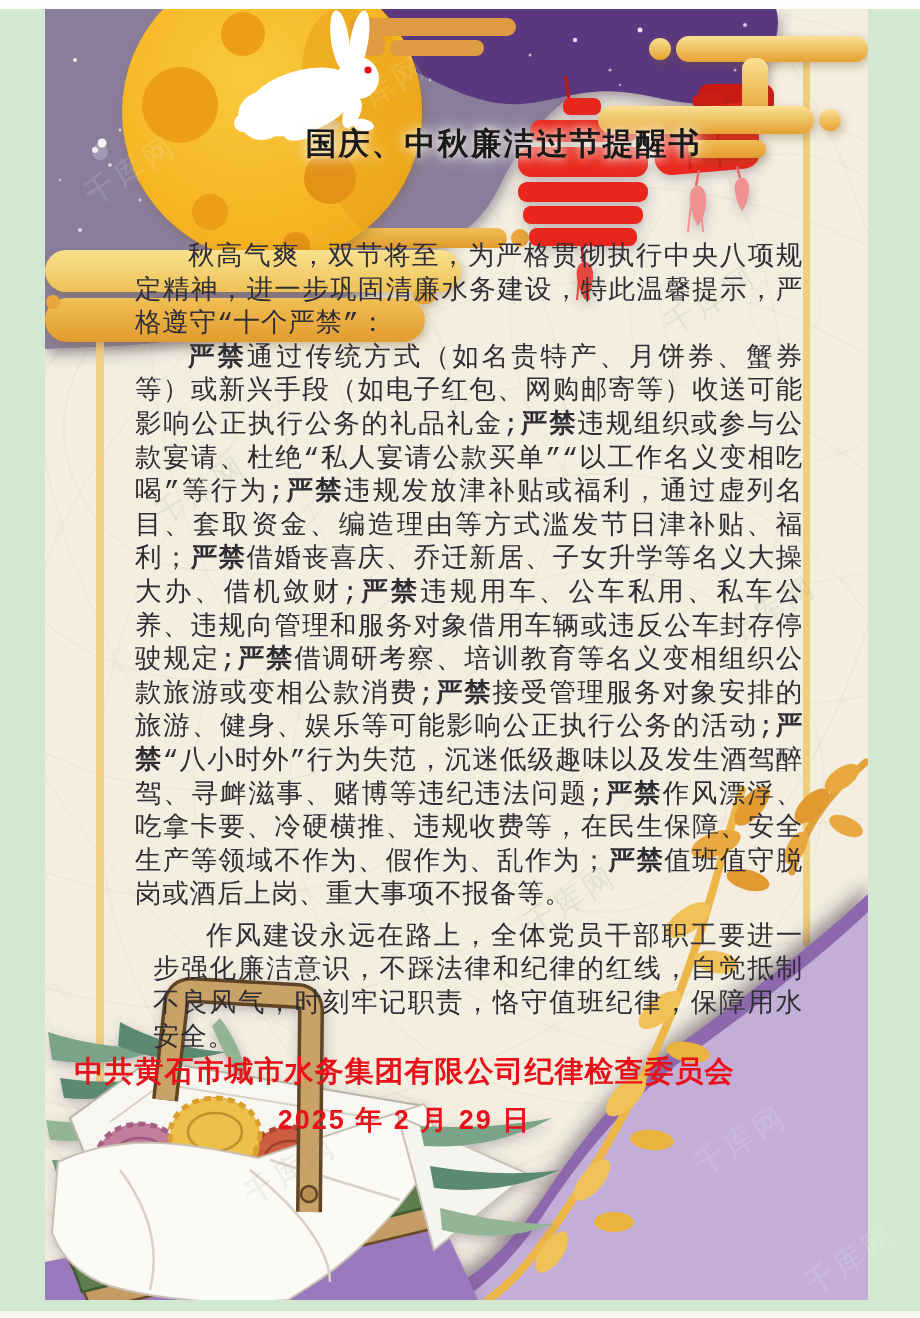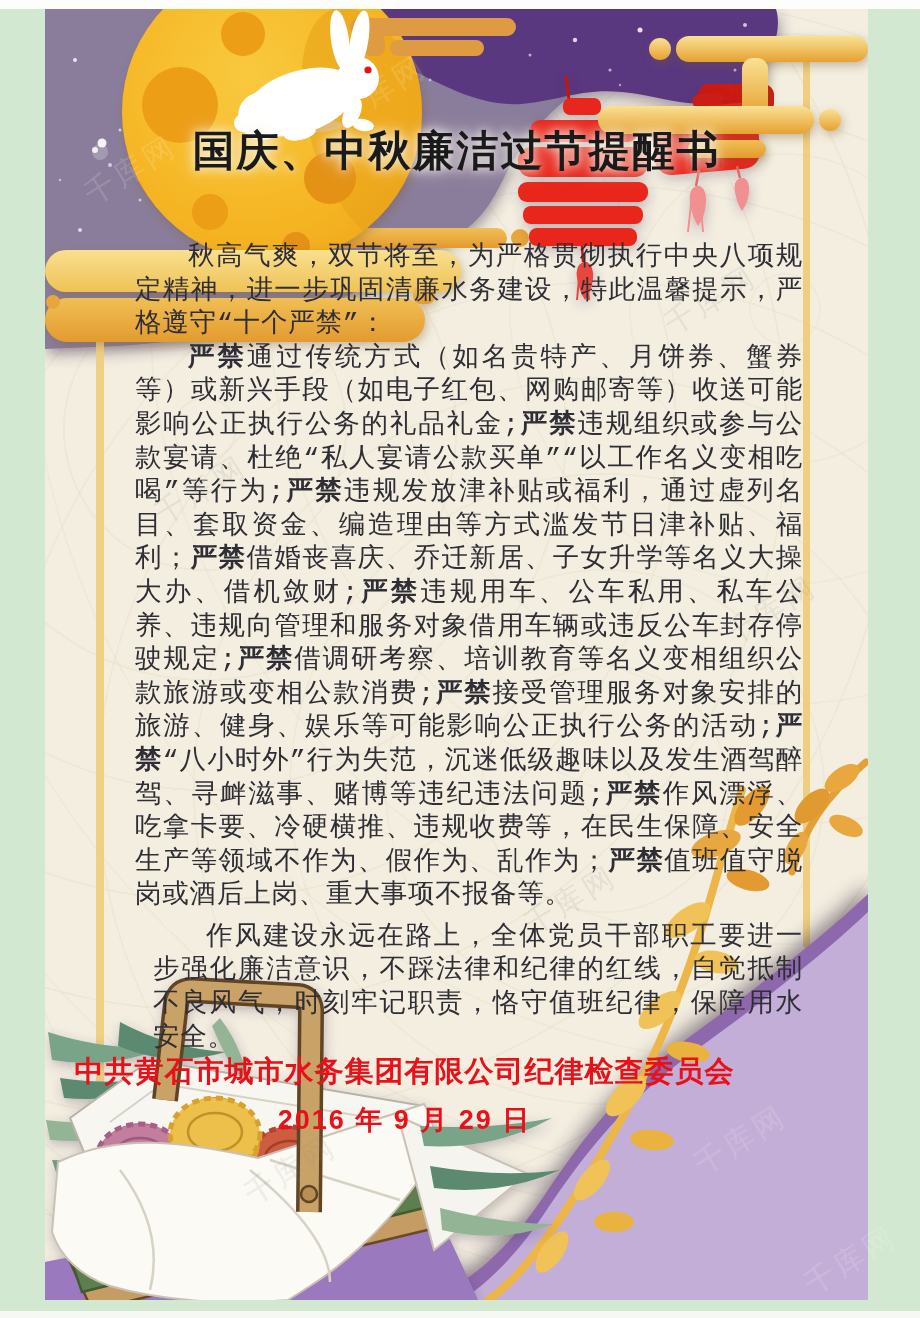--- a/index.html
+++ b/index.html
@@ -9,23 +9,23 @@
   .strip-top{position:absolute;left:0;top:0;width:920px;height:9px;background:#fdfdfc;}
   .strip-bottom{position:absolute;left:0;top:1311px;width:920px;height:7px;background:#f6f8f4;}
   .poster{position:absolute;left:45px;top:9px;width:823px;height:1291px;background:var(--paper-cream,#f3eee0);overflow:hidden;}
   .poster::before{content:"";position:absolute;inset:0;opacity:.5;
      background-image:
        repeating-radial-gradient(circle at 160px 420px, rgba(205,194,160,0) 0 30px, rgba(205,194,160,.30) 30px 32px, rgba(205,194,160,0) 32px 110px),
        repeating-radial-gradient(circle at 560px 780px, rgba(205,194,160,0) 0 26px, rgba(205,194,160,.26) 26px 28px, rgba(205,194,160,0) 28px 96px),
        repeating-radial-gradient(circle at 740px 300px, rgba(205,194,160,0) 0 34px, rgba(205,194,160,.22) 34px 36px, rgba(205,194,160,0) 36px 120px);}
   svg.artwork{position:absolute;left:0;top:0;pointer-events:none;}
   .title{position:absolute;left:45px;top:123px;width:823px;text-align:center;z-index:5;
-     font-size:42px;font-weight:900;color:#1a1a1a;letter-spacing:2px;
+     font-size:31px;font-weight:900;color:#1a1a1a;letter-spacing:2px;
      font-family:"Liberation Sans",sans-serif;
-     text-shadow:0 0 10px rgba(248,244,232,.95),0 0 18px rgba(248,244,232,.8);}
+     text-shadow:0 0 10px rgba(248,244,232,.95),0 0 18px rgba(248,244,232,.8);padding-left:47px;}
   .body-text{position:absolute;left:135px;top:241px;width:668px;z-index:5;
      font-family:Liberation Mono, monospace;
      font-size:26.5px;line-height:33.6px;color:var(--body-text,#2f2e35);
      text-align:justify;letter-spacing:.8px;}
   .body-para{margin:0;text-indent:2em;}
   .body-para:last-child{margin-top:8px;margin-left:18px;}
   .seg-bold{font-weight:bold;}
   .sig-block{position:absolute;left:45px;top:1052px;width:719px;text-align:center;z-index:5;
      color:var(--signature-red,#e8111a);font-weight:bold;font-family:"Liberation Sans",sans-serif;}
   .sig-line{font-size:29px;letter-spacing:1px;}
@@ -311,21 +311,21 @@
   <div class="title">国庆、中秋廉洁过节提醒书</div>
 
   <div class="body-text">
       <p class="body-para"><span>秋高气爽，双节将至，为严格贯彻执行中央八项规定精神，进一步巩固清廉水务建设，特此温馨提示，严格遵守“十个严禁”：</span></p>
       <p class="body-para"><span class="seg-bold">严禁</span><span>通过传统方式（如名贵特产、月饼券、蟹券等）或新兴手段（如电子红包、网购邮寄等）收送可能影响公正执行公务的礼品礼金;</span><span class="seg-bold">严禁</span><span>违规组织或参与公款宴请、杜绝“私人宴请公款买单”“以工作名义变相吃喝”等行为;</span><span class="seg-bold">严禁</span><span>违规发放津补贴或福利，通过虚列名目、套取资金、编造理由等方式滥发节日津补贴、福利；</span><span class="seg-bold">严禁</span><span>借婚丧喜庆、乔迁新居、子女升学等名义大操大办、借机敛财;</span><span class="seg-bold">严禁</span><span>违规用车、公车私用、私车公养、违规向管理和服务对象借用车辆或违反公车封存停驶规定;</span><span class="seg-bold">严禁</span><span>借调研考察、培训教育等名义变相组织公款旅游或变相公款消费;</span><span class="seg-bold">严禁</span><span>接受管理服务对象安排的旅游、健身、娱乐等可能影响公正执行公务的活动;</span><span class="seg-bold">严禁</span><span>“八小时外”行为失范，沉迷低级趣味以及发生酒驾醉驾、寻衅滋事、赌博等违纪违法问题;</span><span class="seg-bold">严禁</span><span>作风漂浮、吃拿卡要、冷硬横推、违规收费等，在民生保障、安全生产等领域不作为、假作为、乱作为；</span><span class="seg-bold">严禁</span><span>值班值守脱岗或酒后上岗、重大事项不报备等。</span></p>
       <p class="body-para"><span>作风建设永远在路上，全体党员干部职工要进一步强化廉洁意识，不踩法律和纪律的红线，自觉抵制不良风气，时刻牢记职责，恪守值班纪律，保障用水安全。</span></p>
     </div>
 
   <div class="sig-block">
     <div class="sig-line">中共黄石市城市水务集团有限公司纪律检查委员会</div>
-    <div class="date-line">2016 年 9 月 29 日</div>
+    <div class="date-line">2025 年 2 月 29 日</div>
   </div>
 
   <div class="wm wm-light" style="left:80px;top:150px;">千库网</div>
   <div class="wm wm-light" style="left:330px;top:70px;">千库网</div>
   <div class="wm wm-dark" style="left:660px;top:280px;">千库网</div>
   <div class="wm wm-dark" style="left:150px;top:470px;">千库网</div>
   <div class="wm wm-dark" style="left:720px;top:590px;">千库网</div>
   <div class="wm wm-dark" style="left:520px;top:880px;">千库网</div>
   <div class="wm wm-dark" style="left:240px;top:1150px;">千库网</div>
   <div class="wm wm-light" style="left:690px;top:1120px;">千库网</div>

